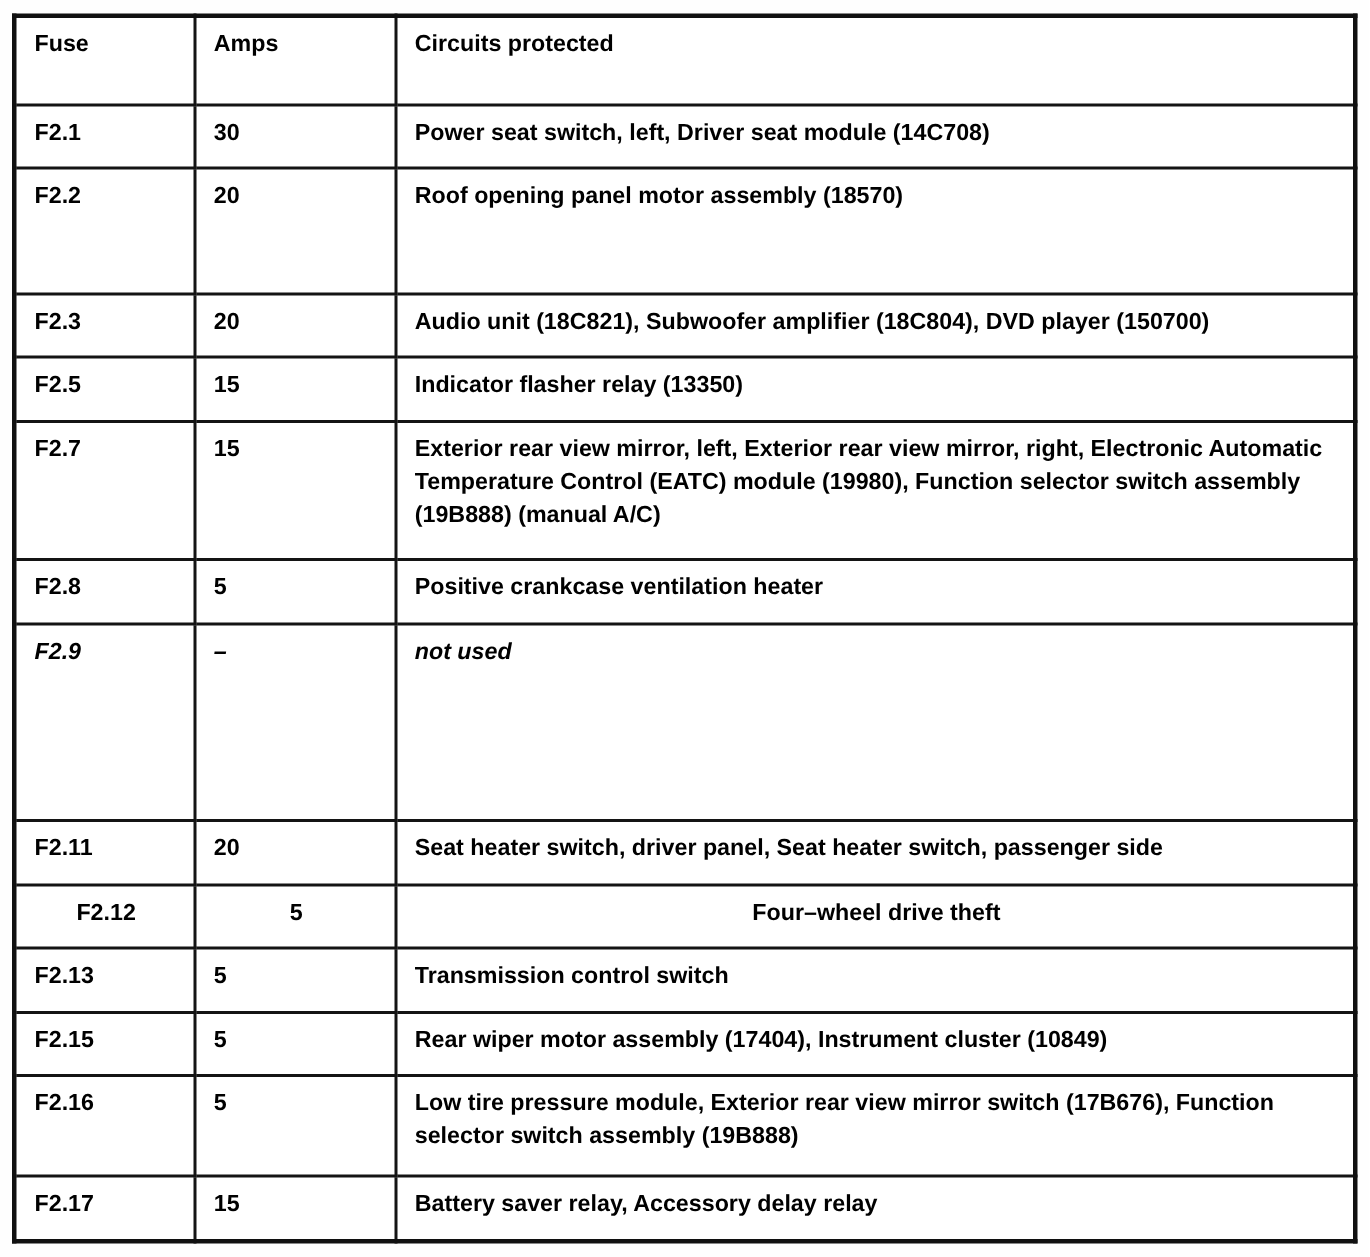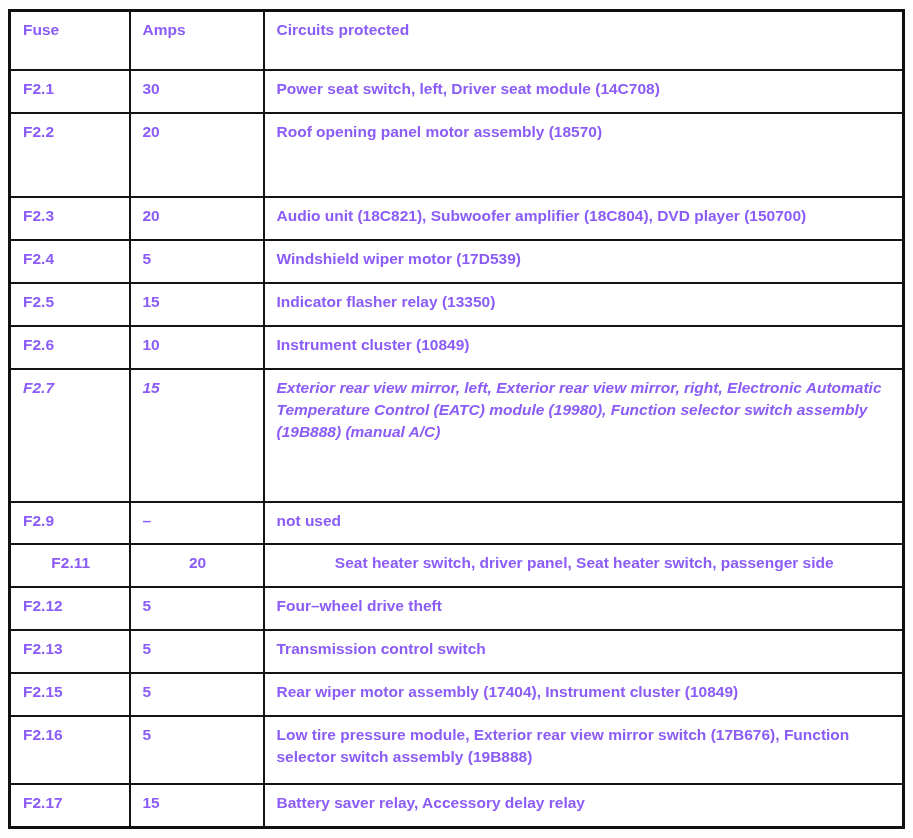--- a/index.html
+++ b/index.html
@@ -20,21 +20,21 @@
     width: 100%;
     height: calc(838px - 18px);
     background: #ffffff;
     table-layout: fixed;
   }
   table.fuse-table th,
   table.fuse-table td {
     border: 2px solid #141414;
     vertical-align: top;
     text-align: left;
-    color: #8b5cf6;
+    color: #000000;
     font-size: 15.5px;
     font-weight: bold;
     line-height: 1.42;
     padding: 7px 10px 6px 12px;
     overflow: hidden;
   }
   table.fuse-table {
     border: 3px solid #101010;
   }
   col.col-fuse  { width: 120px; }
@@ -81,38 +81,33 @@
           <td>F2.2</td>
           <td>20</td>
           <td class="circuits-cell">Roof opening panel motor assembly (18570)</td>
         </tr>
         <tr>
           <td>F2.3</td>
           <td>20</td>
           <td class="circuits-cell">Audio unit (18C821), Subwoofer amplifier (18C804), DVD player (150700)</td>
         </tr>
         <tr>
-          <td>F2.4</td>
-          <td>5</td>
-          <td class="circuits-cell">Windshield wiper motor (17D539)</td>
-        </tr>
-        <tr>
           <td>F2.5</td>
           <td>15</td>
           <td class="circuits-cell">Indicator flasher relay (13350)</td>
         </tr>
         <tr>
-          <td>F2.6</td>
-          <td>10</td>
-          <td class="circuits-cell">Instrument cluster (10849)</td>
-        </tr>
-        <tr>
           <td>F2.7</td>
           <td>15</td>
           <td class="circuits-cell">Exterior rear view mirror, left, Exterior rear view mirror, right, Electronic Automatic Temperature Control (EATC) module (19980), Function selector switch assembly (19B888) (manual A/C)</td>
+        </tr>
+        <tr>
+          <td>F2.8</td>
+          <td>5</td>
+          <td class="circuits-cell">Positive crankcase ventilation heater</td>
         </tr>
         <tr>
           <td>F2.9</td>
           <td>–</td>
           <td class="circuits-cell">not used</td>
         </tr>
         <tr>
           <td>F2.11</td>
           <td>20</td>
           <td class="circuits-cell">Seat heater switch, driver panel, Seat heater switch, passenger side</td>

